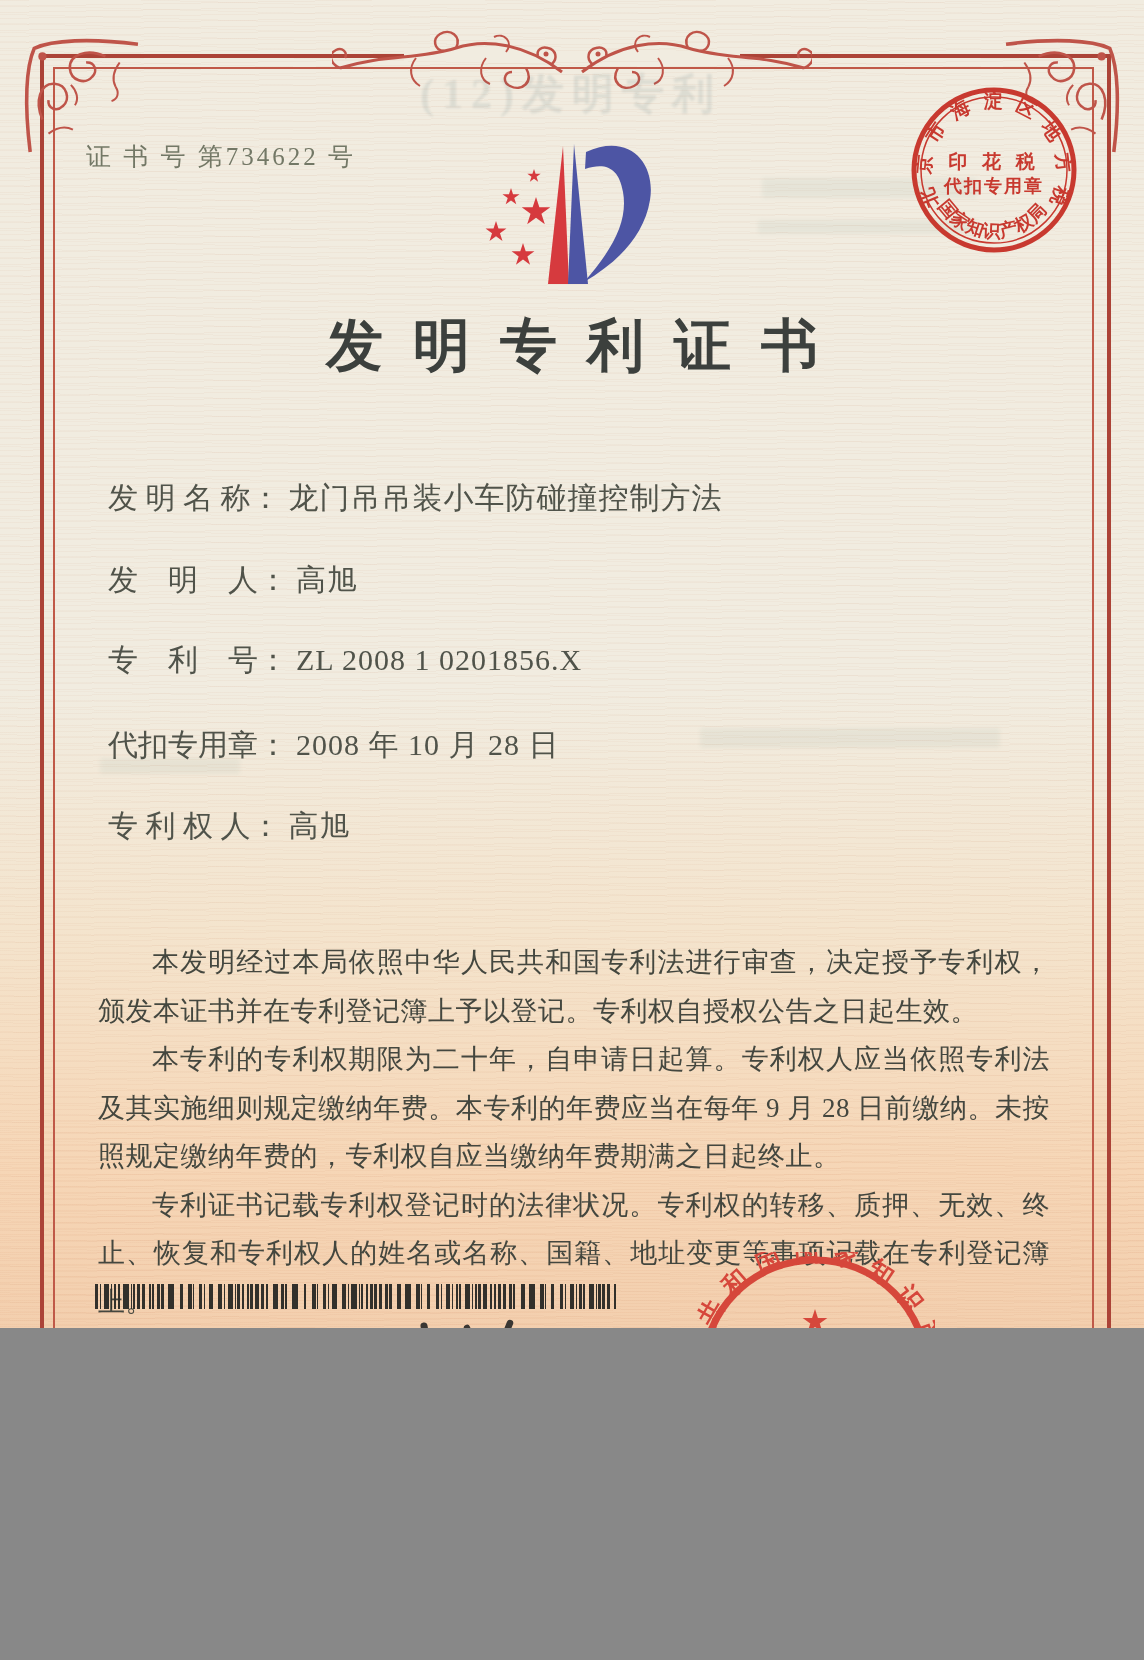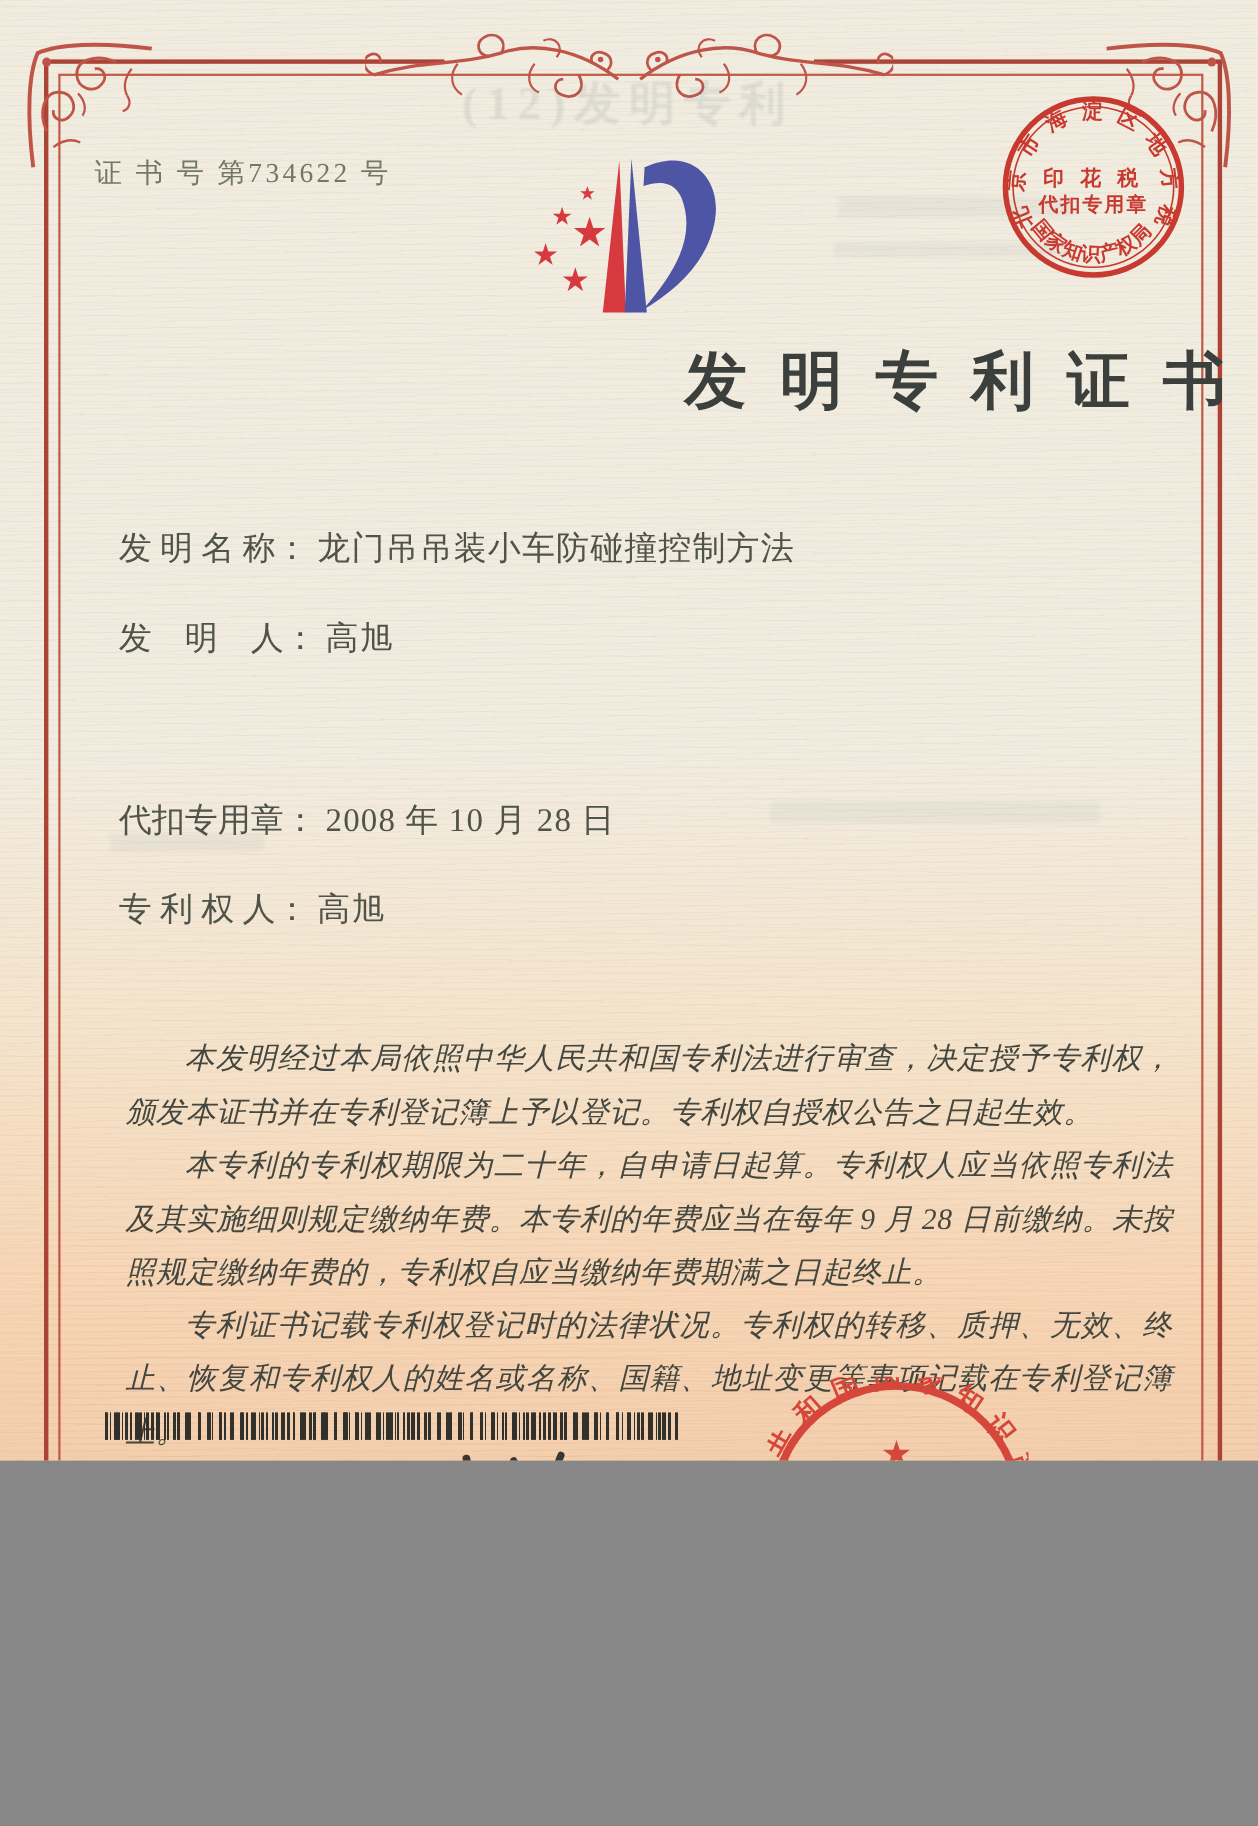--- a/index.html
+++ b/index.html
@@ -20,27 +20,27 @@
   .frame-inner{position:absolute;left:53px;top:67px;width:1037px;height:1538px;
     border:2px solid #c05948;}
   .corner-orn{position:absolute;width:122px;height:122px;}
   .corner-tr{transform:scaleX(-1);} .corner-bl{transform:scaleY(-1);} .corner-br{transform:scale(-1,-1);}
   .cert-no{position:absolute;left:86px;top:140px;font-size:25px;letter-spacing:3px;color:#737866;}
   .ghost-title{position:absolute;left:420px;top:66px;font-size:42px;font-weight:bold;
     color:rgba(70,110,118,0.12);letter-spacing:8px;filter:blur(1px);}
   .ghost-bar{position:absolute;background:#5f8b80;opacity:0.07;filter:blur(2px);border-radius:3px;}
   .logo{position:absolute;left:468px;top:122px;width:204px;height:172px;}
   .stamp{position:absolute;left:908px;top:84px;width:172px;height:172px;}
-  .doc-title{position:absolute;left:0;top:308px;width:1144px;text-align:right;
+  .doc-title{position:absolute;left:0;top:308px;width:1144px;text-align:center;
     font-size:57px;font-weight:bold;color:#3c403d;letter-spacing:30px;padding-left:30px;box-sizing:border-box;}
   .field-row{position:absolute;left:108px;font-size:30px;color:#50534a;white-space:nowrap;}
   .field-row .lab{display:inline-block;}
   .field-row .val{margin-left:8px;letter-spacing:1px;}
-  .body-text{position:absolute;left:114px;top:938px;width:952px;font-size:27px;line-height:48.5px;
-    color:#44473f;text-align:justify;letter-spacing:0.5px;font-style:italic;}
+  .body-text{position:absolute;left:98px;top:938px;width:952px;font-size:27px;line-height:48.5px;
+    color:#44473f;text-align:justify;letter-spacing:0.5px;}
   .body-text p{margin:0;text-indent:2em;}
   .barcode{position:absolute;left:95px;top:1284px;width:522px;height:25px;
     background:
      repeating-linear-gradient(90deg,#32302b 0 3px,rgba(0,0,0,0) 3px 5px,#32302b 5px 6px,rgba(0,0,0,0) 6px 11px,#32302b 11px 14px,rgba(0,0,0,0) 14px 16px,#32302b 16px 17px,rgba(0,0,0,0) 17px 23px,#32302b 23px 25px,rgba(0,0,0,0) 25px 31px),
      repeating-linear-gradient(90deg,#32302b 0 2px,rgba(0,0,0,0) 2px 9px,#32302b 9px 12px,rgba(0,0,0,0) 12px 19px);}
   .sig-role{position:absolute;left:204px;top:1406px;font-size:30px;color:#2f2f2b;letter-spacing:4px;}
   .signature{position:absolute;left:252px;top:1290px;width:300px;height:180px;}
   .seal{position:absolute;left:695px;top:1252px;width:240px;height:240px;}
   .seal-date{position:absolute;left:688px;top:1462px;font-size:27px;color:#3c3c37;letter-spacing:3px;white-space:nowrap;}
   .footer{position:absolute;left:0;top:1565px;width:1066px;text-align:right;
@@ -140,20 +140,23 @@
     </text>
   </svg>
 
   <div class="doc-title">发明专利证书</div>
 
   <div class="field-row" style="top:478px">
     <span class="lab">发 明 名 称：</span><span class="val">龙门吊吊装小车防碰撞控制方法</span>
   </div>
   <div class="field-row" style="top:560px">
     <span class="lab">发　明　人：</span><span class="val">高旭</span>
+  </div>
+  <div class="field-row" style="top:640px">
+    <span class="lab">专　利　号：</span><span class="val">ZL 2008 1 0201856.X</span>
   </div>
   <div class="field-row" style="top:725px">
     <span class="lab">代扣专用章：</span><span class="val">2008 年 10 月 28 日</span>
   </div>
   <div class="field-row" style="top:806px">
     <span class="lab">专 利 权 人：</span><span class="val">高旭</span>
   </div>
 
   <div class="body-text">
     <p>本发明经过本局依照中华人民共和国专利法进行审查，决定授予专利权，颁发本证书并在专利登记簿上予以登记。专利权自授权公告之日起生效。</p>

